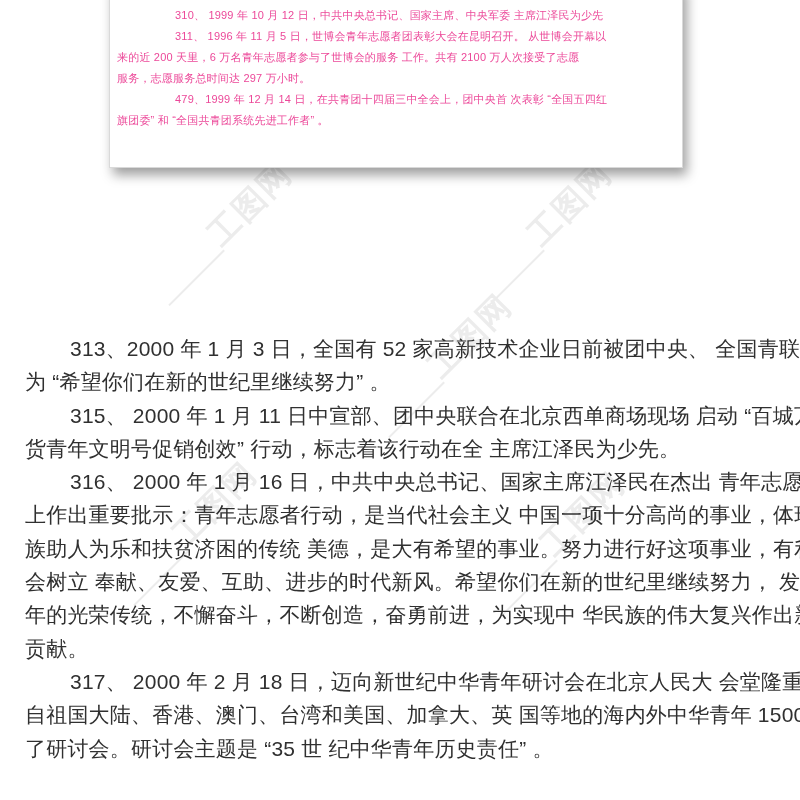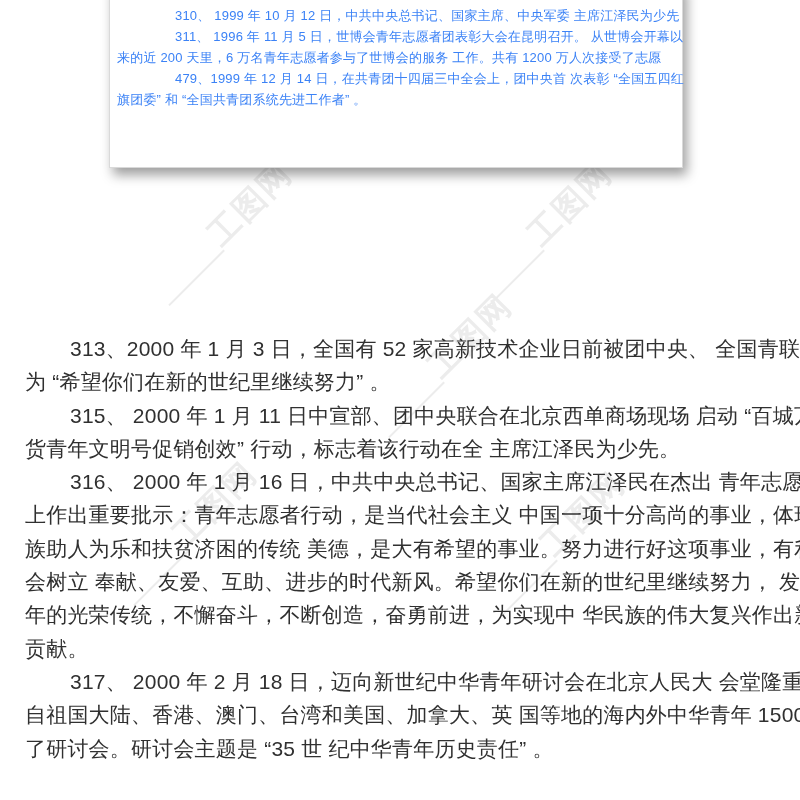--- a/index.html
+++ b/index.html
@@ -17,23 +17,23 @@
     position: absolute;
     left: 109px; top: -16px;
     width: 574px; height: 184px;
     background: #ffffff;
     border: 1px solid #d9d9d9;
     box-shadow: 4px 7px 11px rgba(0,0,0,0.38);
     padding: 20px 6px 0 7px;
     z-index: 3;
   }
   .page-card .ln {
-    font-size: 13px;
+    font-size: 11px;
     line-height: 21px;
-    color: #3b82f6;
+    color: #ec4899;
     white-space: pre;
     letter-spacing: 0.2px;
   }
   .page-card .ln.indent { padding-left: 58px; }
 
   
   .wm {
     position: absolute;
     width: 190px; height: 42px;
     display: flex;
@@ -94,21 +94,22 @@
   <div class="wm-tail"></div>
   <span class="wm-text">工图网</span>
 </div>
 
 <div class="page-card">
   <div>
     <div class="ln indent">310、 1999 年 10 月 12 日，中共中央总书记、国家主席、中央军委 主席江泽民为少先</div>
   </div>
   <div>
     <div class="ln indent">311、 1996 年 11 月 5 日，世博会青年志愿者团表彰大会在昆明召开。 从世博会开幕以</div>
-    <div class="ln">来的近 200 天里，6 万名青年志愿者参与了世博会的服务 工作。共有 1200 万人次接受了志愿</div>
+    <div class="ln">来的近 200 天里，6 万名青年志愿者参与了世博会的服务 工作。共有 2100 万人次接受了志愿</div>
+    <div class="ln">服务，志愿服务总时间达 297 万小时。</div>
   </div>
   <div>
     <div class="ln indent">479、1999 年 12 月 14 日，在共青团十四届三中全会上，团中央首 次表彰 “全国五四红</div>
     <div class="ln">旗团委” 和 “全国共青团系统先进工作者” 。</div>
   </div>
 </div>
 
 <div class="main-text">
   <div>
     <div class="ln indent">313、2000 年 1 月 3 日，全国有 52 家高新技术企业日前被团中央、 全国青联首批认定</div>

